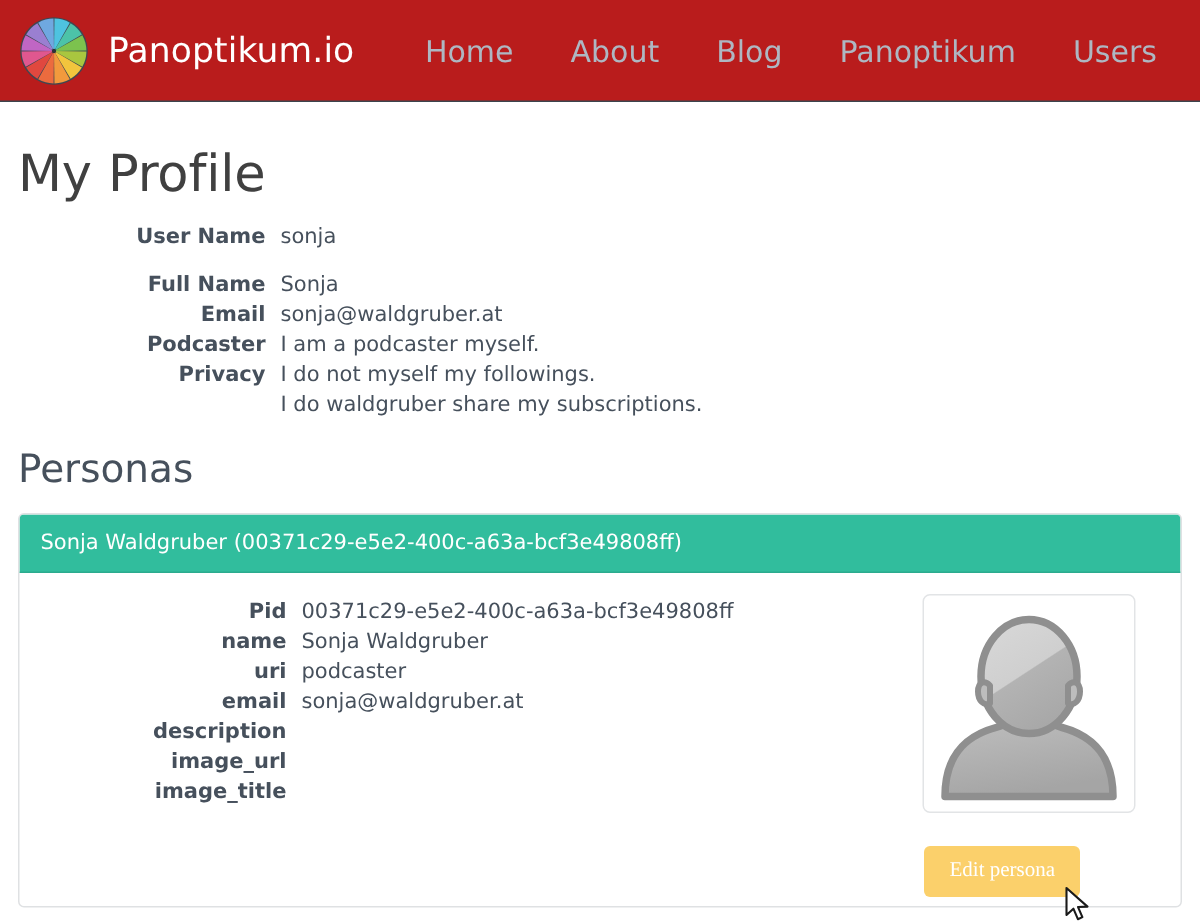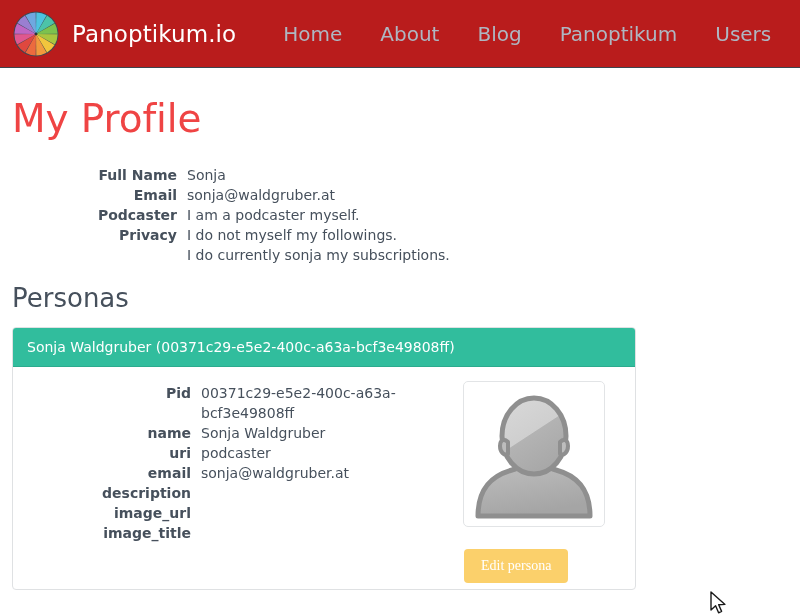--- a/index.html
+++ b/index.html
@@ -66,23 +66,23 @@
     position: relative;
     top: 1px;
   }
 
   
   .page {
     padding: 0 12px;
     box-sizing: border-box;
   }
   h1.page-title {
-    font-size: 39px;
+    font-size: 34px;
     font-weight: 400;
-    color: #ef4444;
+    color: #404040;
     margin: 28px 0 12px 0;
     letter-spacing: -0.1px;
   }
   h2.section-title {
     font-size: 26px;
     font-weight: 400;
     color: #46505c;
     margin: 18px 0 14px 0;
   }
 
@@ -111,21 +111,21 @@
   .dl-desc .sub-line { display: block; }
   .spacer-10 { height: 12px; }
 
   
   .card {
     border: 1px solid #dfe1e3;
     border-radius: 4px;
     background: #ffffff;
     margin: 0;
     overflow: hidden;
-    width: 624px;
+    width: 776px;
     box-sizing: border-box;
   }
   .card-header {
     background: #31bd9d;
     color: #ffffff;
     font-size: 14px;
     padding: 11px 14px;
     border-bottom: 1px solid #2bab8e;
   }
   .card-body {
@@ -246,40 +246,44 @@
       </span>
     </a>
   </nav>
 </div>
 
 <div class="page">
 
   <h1 class="page-title">My Profile</h1>
 
   <div class="dl">
+    <div class="dl-row">
+      <div class="dl-term">User Name</div>
+      <div class="dl-desc">sonja</div>
+    </div>
 
     <div class="spacer-10"></div>
 
     <div class="dl-row">
       <div class="dl-term">Full Name</div>
       <div class="dl-desc">Sonja</div>
     </div>
     <div class="dl-row">
       <div class="dl-term">Email</div>
       <div class="dl-desc">sonja@waldgruber.at</div>
     </div>
     <div class="dl-row">
       <div class="dl-term">Podcaster</div>
       <div class="dl-desc">I am a podcaster myself.</div>
     </div>
     <div class="dl-row">
       <div class="dl-term">Privacy</div>
       <div class="dl-desc">
         <span class="sub-line">I do not myself my followings.</span>
-        <span class="sub-line">I do currently sonja my subscriptions.</span>
+        <span class="sub-line">I do waldgruber share my subscriptions.</span>
       </div>
     </div>
   </div>
 
   <h2 class="section-title">Personas</h2>
 
   <div class="card">
     <div class="card-header">Sonja Waldgruber (00371c29-e5e2-400c-a63a-bcf3e49808ff)</div>
 
     <div class="card-body">

